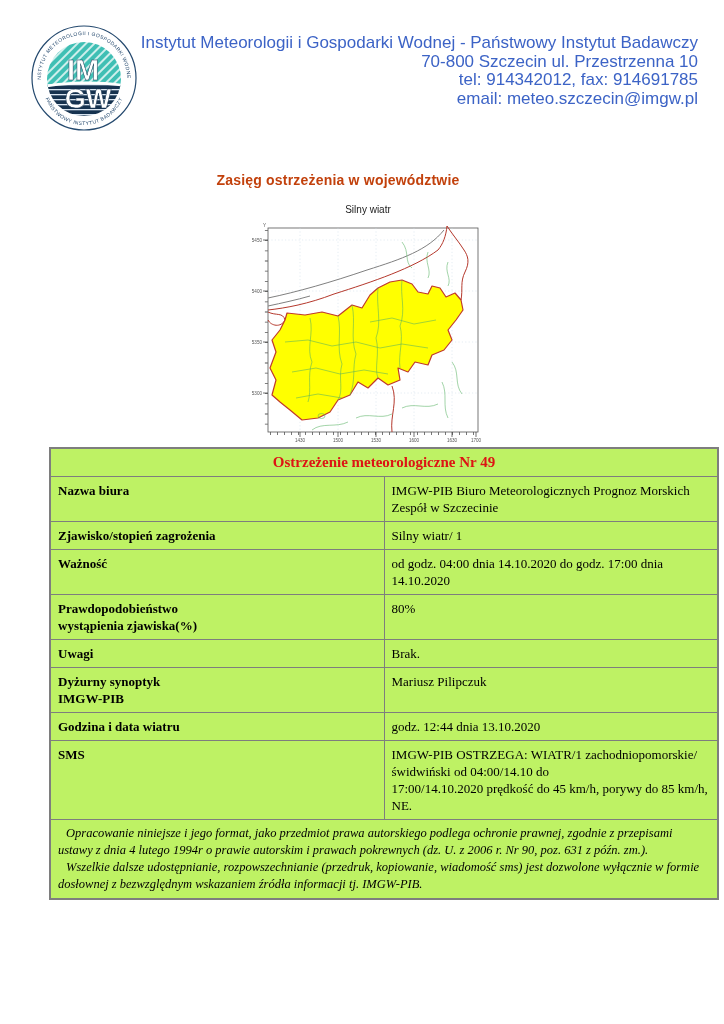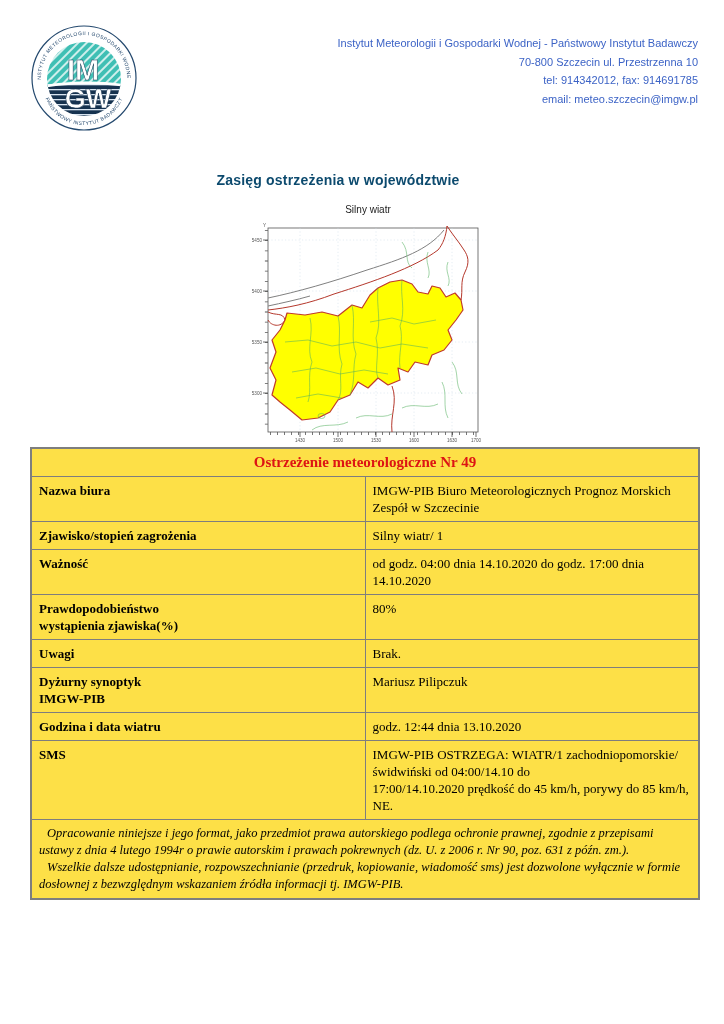--- a/index.html
+++ b/index.html
@@ -4,39 +4,39 @@
 <style>
   html,body{margin:0;padding:0;}
   body{
     width:724px;height:1024px;position:relative;background:#ffffff;
     font-family:"Liberation Sans",sans-serif;overflow:hidden;
   }
   
   .logo{position:absolute;left:30px;top:24px;width:108px;height:108px;}
   .hdr-text{
     position:absolute;top:34px;right:26px;text-align:right;
-    color:#3c63c6;font-size:11px;line-height:18.5px;white-space:nowrap;
+    color:#3c63c6;font-size:17px;line-height:18.5px;white-space:nowrap;
   }
   .hdr-text .bold{font-weight:bold;}
   
   .section-title{
     position:absolute;top:172px;left:0;width:676px;text-align:center;
-    font-size:14px;font-weight:bold;color:#0c4a6e;letter-spacing:.2px;
+    font-size:14px;font-weight:bold;color:#c2410c;letter-spacing:.2px;
   }
   .map-title{
     position:absolute;top:204px;left:252px;width:232px;text-align:center;
     font-size:10px;color:#222222;
   }
   .map-wrap{position:absolute;left:252px;top:222px;width:232px;height:222px;}
   
   .tbl-wrap{position:absolute;left:30px;top:447px;width:670px;}
   table.warn{
     width:670px;border-collapse:collapse;border:2px solid #7e7e7e;
     font-family:"Liberation Serif",serif;font-size:13px;color:#000;
-    background:#fde047;table-layout:fixed;
+    background:#bef264;table-layout:fixed;margin-left:19px;
   }
   table.warn td{border:1px solid #7e7e7e;padding:5px 7px;vertical-align:top;}
   td.title-cell{
     text-align:center;font-weight:bold;font-size:15px;color:#dd1414;
     padding:6px 4px;
   }
   td.lbl{width:164px;font-weight:bold;white-space:pre-line;line-height:17px;}
   td.val{white-space:pre-line;line-height:17px;}
   td.foot{padding:4px 6px;}
   td.foot p{margin:0;text-indent:8px;font-size:12.5px;line-height:17px;font-style:italic;}

